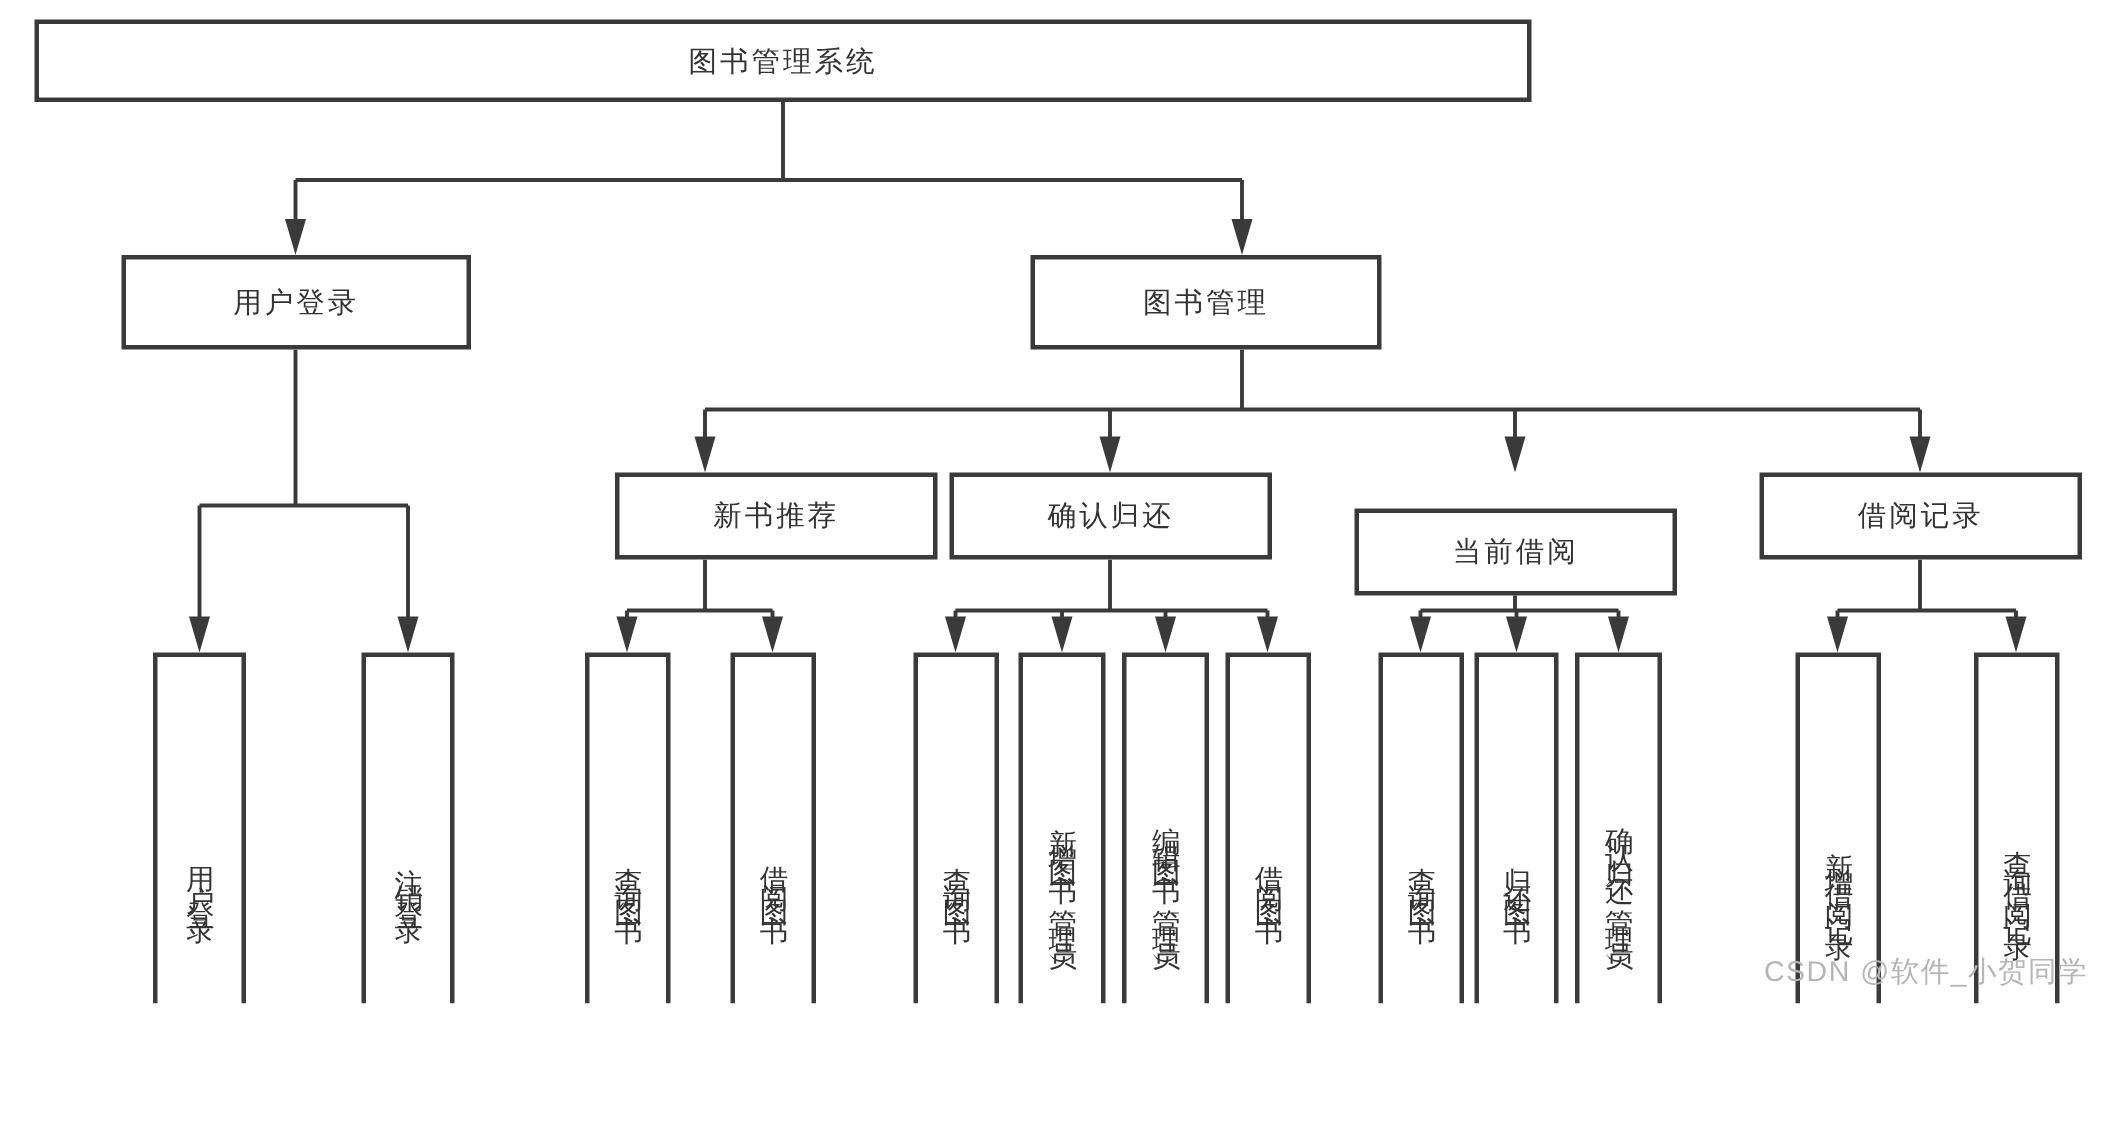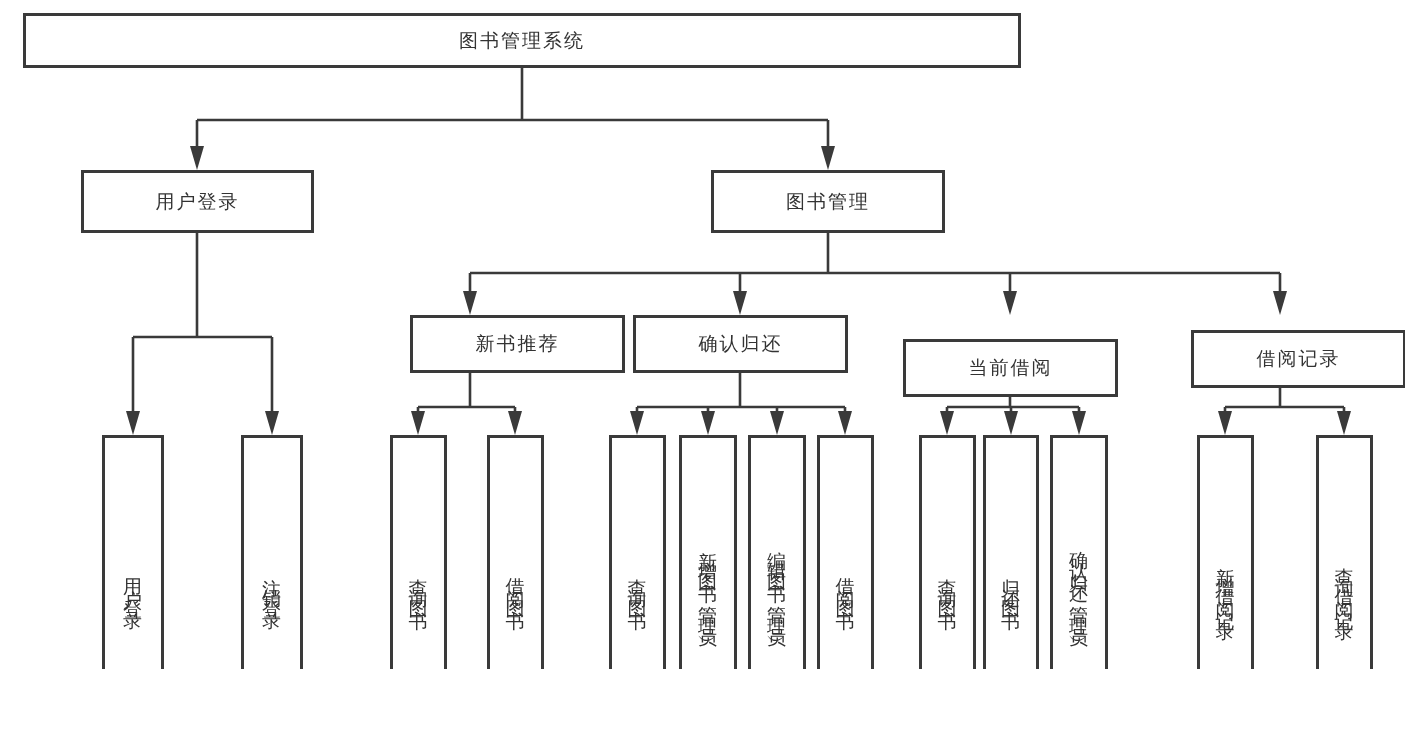--- a/index.html
+++ b/index.html
@@ -95,34 +95,34 @@
     <polygon points="1337,411 1351,411 1344,435"></polygon>
   </svg>
 
   <div class="hbox" style="left:23px;top:13px;width:998px;height:55px;">
     <span>图书管理系统</span>
   </div>
 
   <div class="hbox" style="left:81px;top:170px;width:233px;height:63px;">
     <span>用户登录</span>
   </div>
-  <div class="hbox" style="left:711px;top:170px;width:234px;height:63px;">
+  <div class="hbox" style="left:687px;top:170px;width:234px;height:63px;">
     <span>图书管理</span>
   </div>
 
   <div class="hbox" style="left:363px;top:315px;width:215px;height:58px;margin-left:47px;">
     <span>新书推荐</span>
   </div>
   <div class="hbox" style="left:633px;top:315px;width:215px;height:58px;">
     <span>确认归还</span>
   </div>
   <div class="hbox" style="left:903px;top:315px;width:215px;height:58px;margin-top:24px;">
     <span>当前借阅</span>
   </div>
-  <div class="hbox" style="left:1173px;top:330px;width:215px;height:58px;margin-left:18px;">
+  <div class="hbox" style="left:1173px;top:315px;width:215px;height:58px;">
     <span>借阅记录</span>
   </div>
 
   <div class="vbox" style="left:102px;width:62px;">
     <span>用户登录</span>
   </div>
   <div class="vbox" style="left:241px;width:62px;">
     <span>注销登录</span>
   </div>
 
@@ -156,13 +156,14 @@
     <span>确认归还（管理员）</span>
   </div>
 
   <div class="vbox" style="left:1197px;width:57px;">
     <span>新增借阅记录</span>
   </div>
   <div class="vbox" style="left:1316px;width:57px;">
     <span>查询借阅记录</span>
   </div>
 
+  <div class="watermark">CSDN @软件_小贺同学</div>
 </div>
 
 </body></html>

